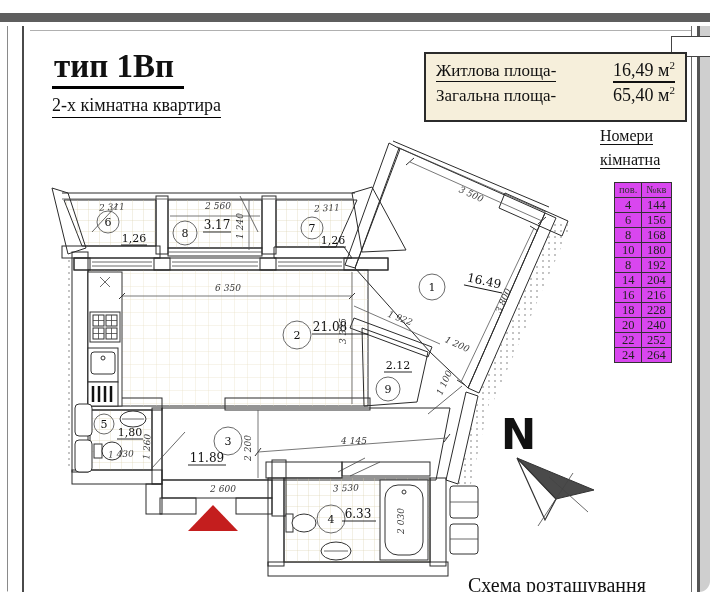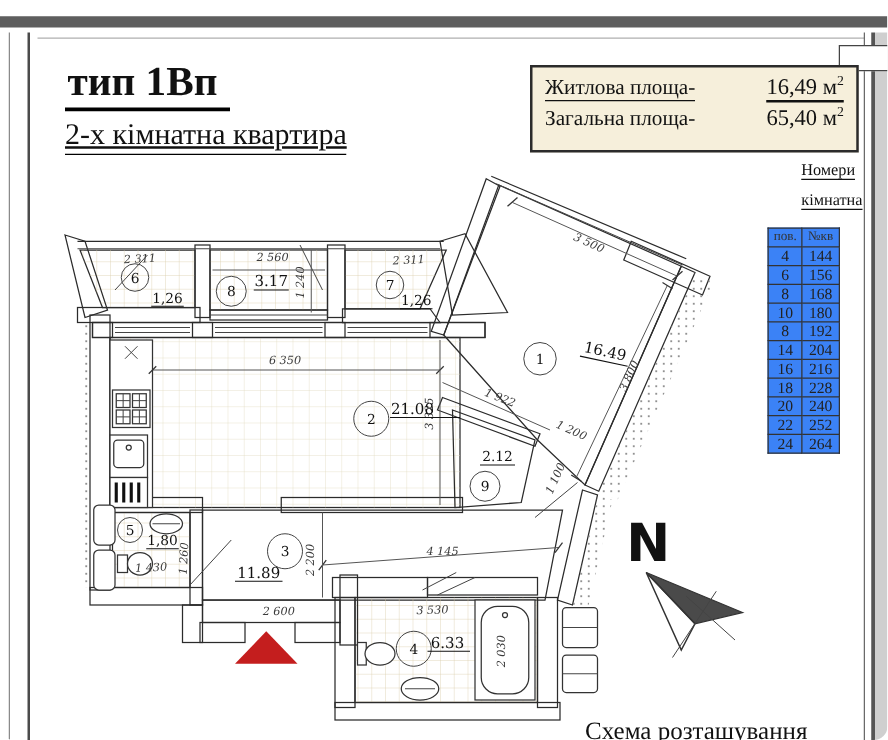--- a/index.html
+++ b/index.html
@@ -9,37 +9,37 @@
   
   #top-bar{left:0;top:13px;width:710px;height:9px;background:#5e5e5e;}
   #left-line-1{left:7px;top:26px;width:1px;height:566px;background:#8a8a8a;}
   #left-line-2{left:22px;top:26px;width:2px;height:566px;background:#4a4a4a;}
   #frame-top{left:30px;top:30px;width:662px;height:1px;background:#b0b0b0;}
   #right-line-1{left:691px;top:26px;width:1px;height:566px;background:#6a6a6a;}
   #right-line-2{left:697px;top:26px;width:3px;height:566px;background:#555;}
   #right-strip{left:700px;top:26px;width:10px;height:566px;background:#cfcfcf;}
   
   #title{left:52px;top:48px;font-size:33px;font-weight:bold;border-bottom:3px solid #000;padding:0 10px 1px 2px;}
-  #subtitle{left:52px;top:95px;font-size:24px;border-bottom:1.5px solid #000;padding-bottom:1px;text-decoration:underline;}
+  #subtitle{left:52px;top:95px;font-size:18px;border-bottom:1.5px solid #000;padding-bottom:1px;}
   
   #page-num{left:671px;top:36px;width:21px;height:19px;border:1px solid #444;font-size:11px;
             display:flex;align-items:center;justify-content:center;background:#fff;padding-left:43px;}
   
   #summary{left:424px;top:52px;width:263px;height:70px;background:#f6efdb;border:2px solid #2b2b2b;
            box-sizing:border-box;padding:5px 10px 0 10px;font-size:17px;}
   .sum-row{display:flex;justify-content:space-between;align-items:baseline;height:25px;}
   .sum-label-u{border-bottom:1px solid #111;}
   .sum-val{font-weight:normal;font-size:18px;white-space:nowrap;}
   .sum-val-u{border-bottom:2px solid #111;}
   sup{font-size:11px;}
   
   #apts{left:600px;top:124px;width:92px;}
-  .apts-head{font-size:13px;line-height:24px;margin-left:41px;}
+  .apts-head{font-size:16px;line-height:24px;}
   .apts-head span{border-bottom:1.5px solid #111;}
-  #apts table{margin:10px 0 0 14px;border-collapse:collapse;background:#3b82f6;}
+  #apts table{margin:10px 0 0 14px;border-collapse:collapse;background:#d946ef;}
   #apts td,#apts th{border:1px solid #333;font-size:12.5px;font-weight:normal;
         padding:0 4px;height:14px;line-height:14px;text-align:center;color:#222;}
   #apts th{font-size:10.5px;color:#333;}
   
   #caption{left:468px;top:574px;font-size:20px;white-space:nowrap;}
   
   text{font-family:"DejaVu Serif","Liberation Serif",serif;}
   .dim{font-size:9px;font-style:italic;fill:#3a3a3a;}
   .area{font-size:11px;fill:#111;}
   .areaBig{font-size:12px;fill:#111;}

